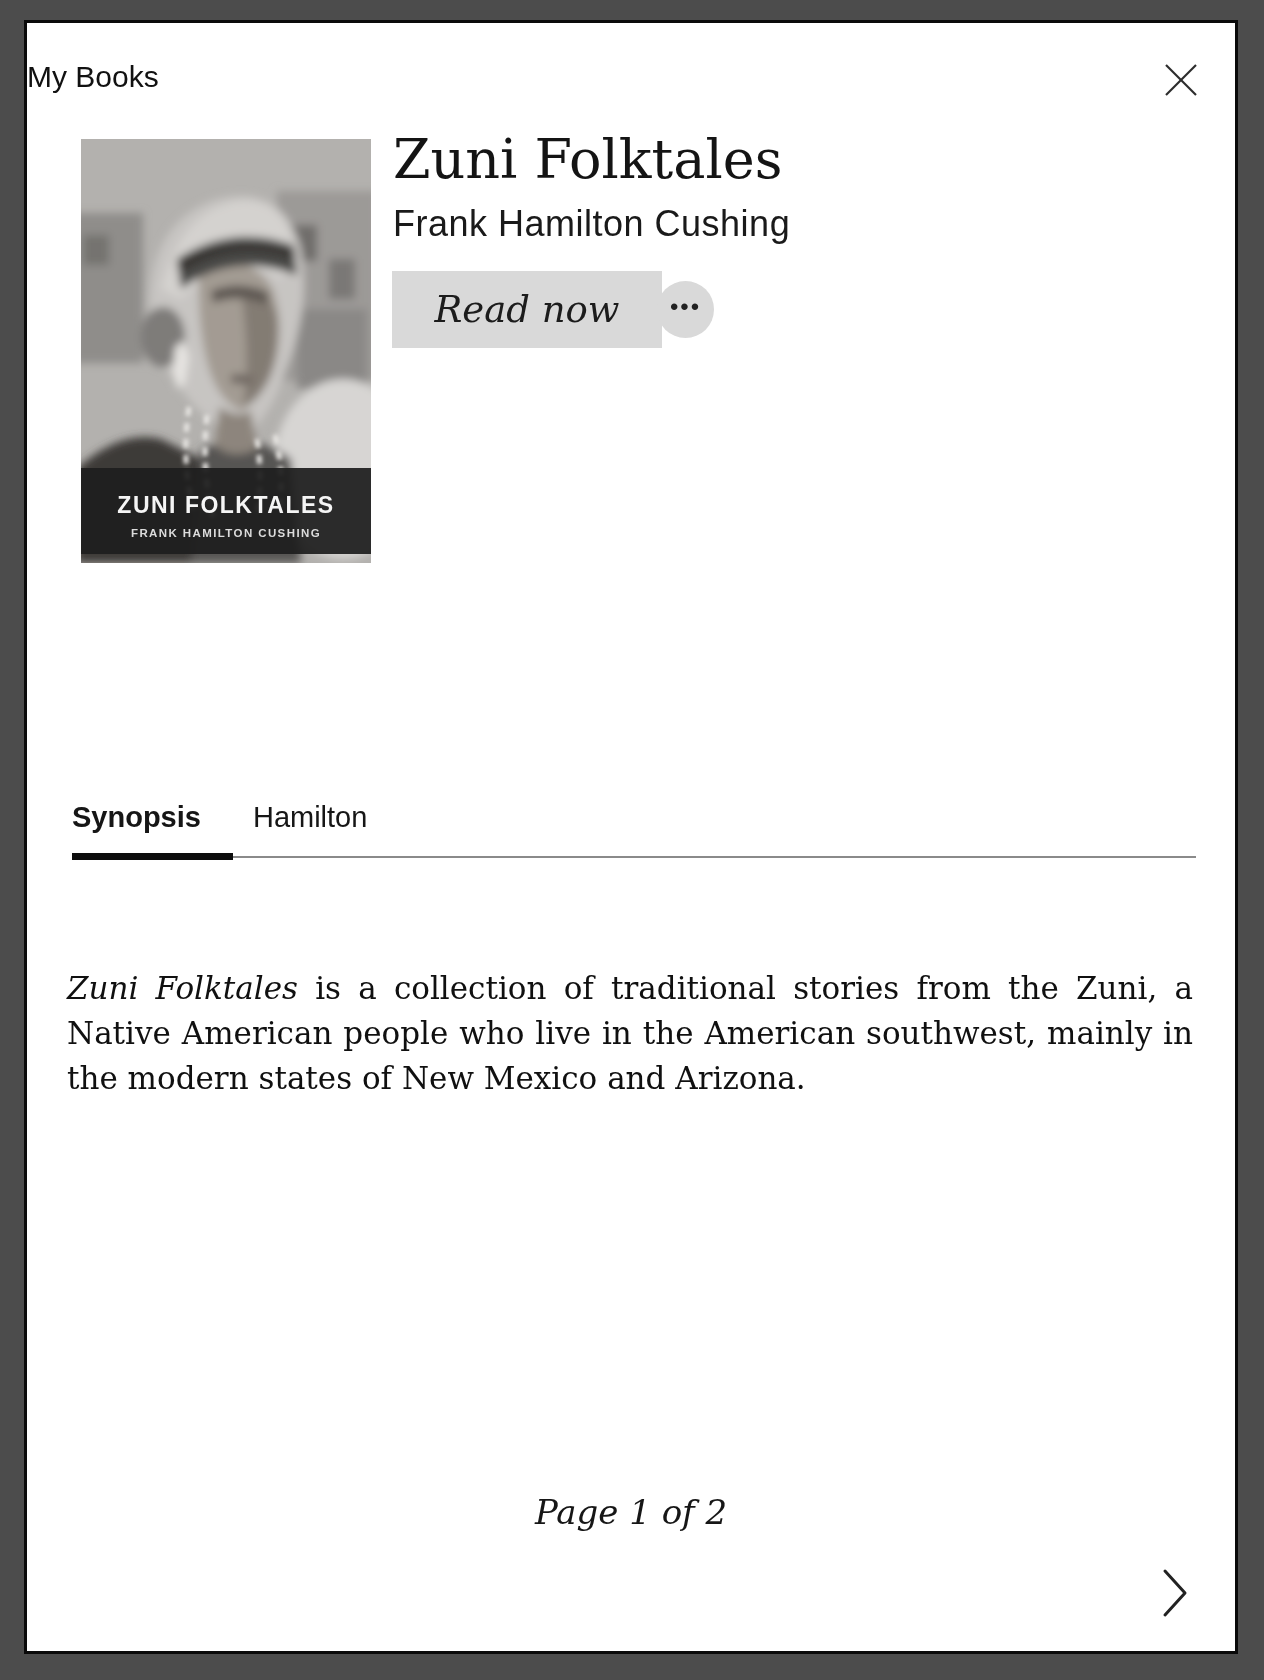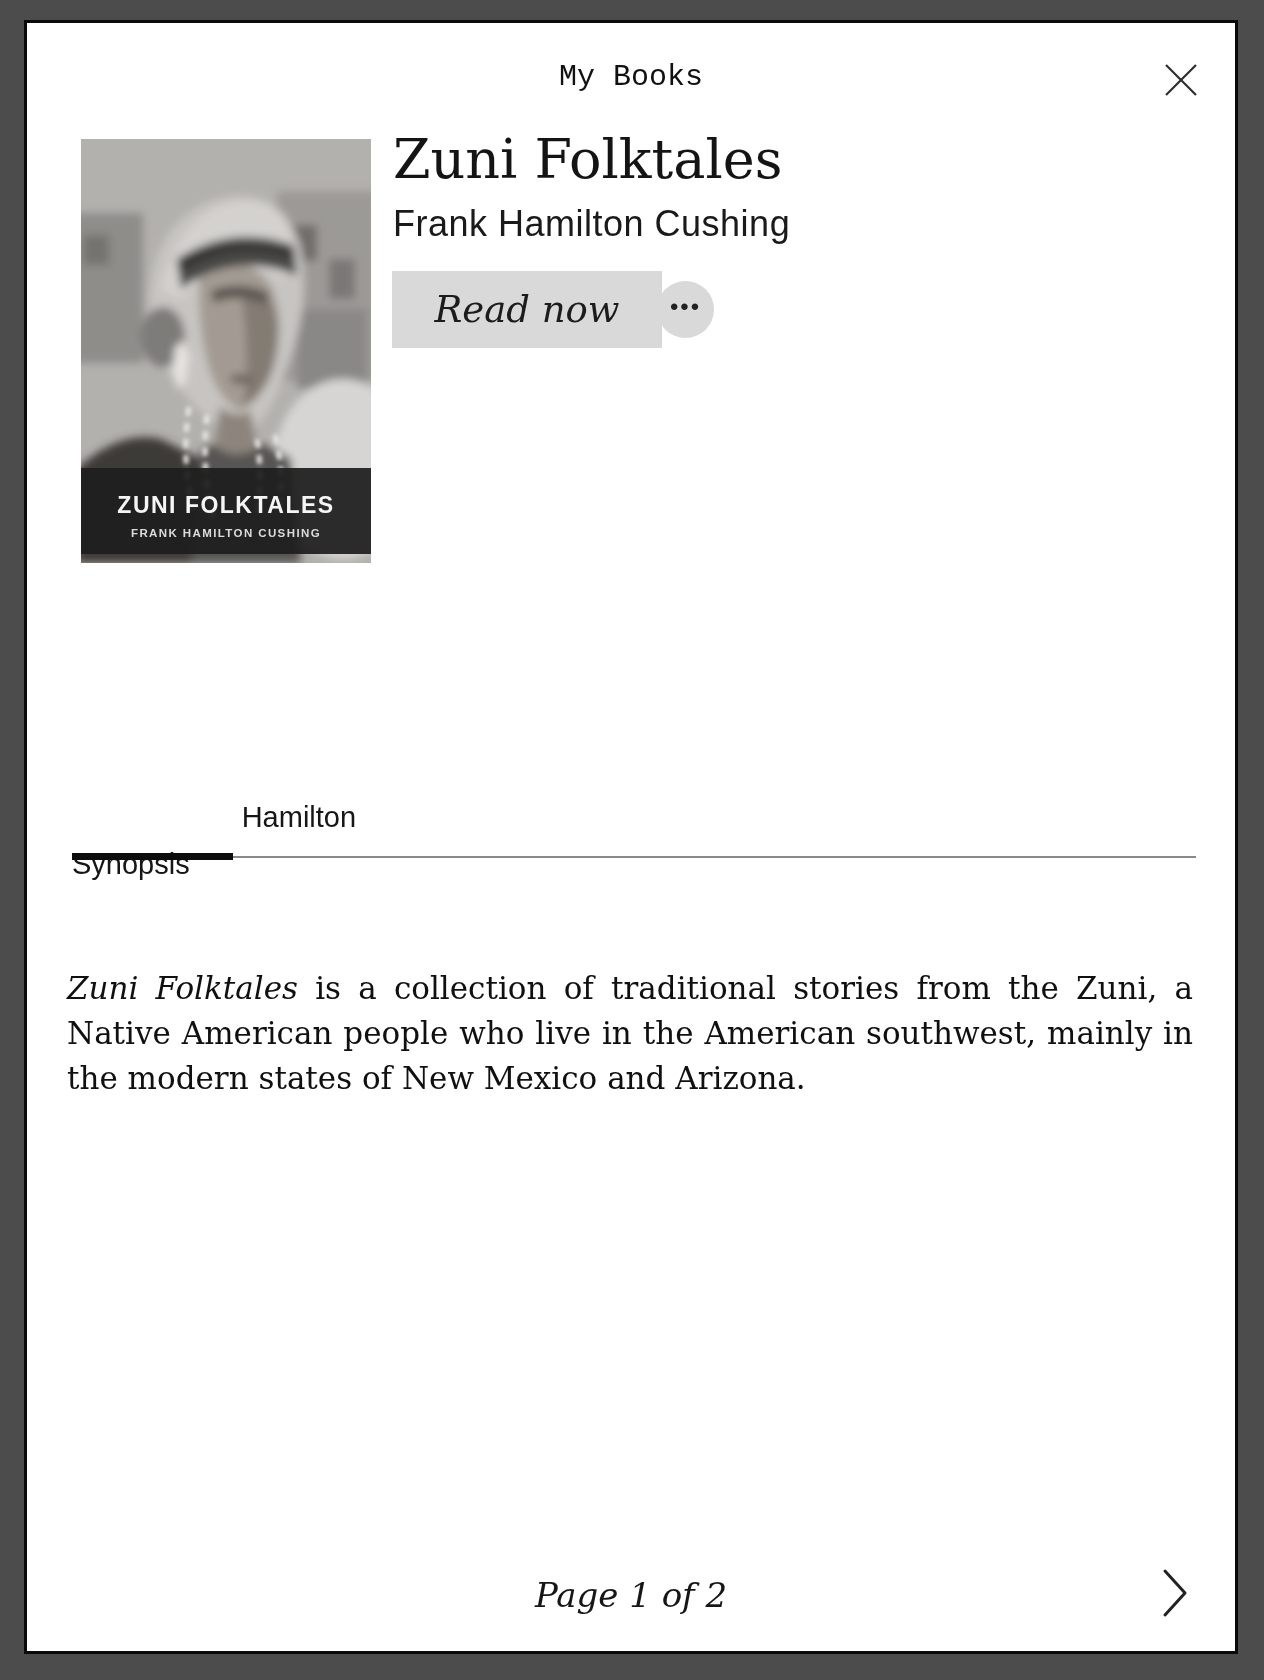--- a/index.html
+++ b/index.html
@@ -1,52 +1,52 @@
 <!DOCTYPE html>
 <html><head>
 <meta charset="utf-8">
 <style>
   html,body{margin:0;padding:0;width:1264px;height:1680px;overflow:hidden;}
   body{background:#4c4c4c;font-family:"Liberation Sans",sans-serif;-webkit-font-smoothing:antialiased;}
   .panel{position:absolute;left:24px;top:20px;width:1214px;height:1634px;box-sizing:border-box;
          background:#ffffff;border:3px solid #0a0a0a;}
   
-  .hdr-title{position:absolute;left:0;right:0;top:37px;text-align:center;
-             font-family:Liberation Mono, monospace;font-size:30px;color:#111;}
+  .hdr-title{position:absolute;left:0;right:0;top:37px;text-align:left;
+             font-family:Liberation Sans, sans-serif;font-size:30px;color:#111;}
   .close-btn{position:absolute;left:1128px;top:32px;width:52px;height:52px;cursor:pointer;
              display:flex;align-items:center;justify-content:center;background:transparent;border:none;}
   
   .cover{position:absolute;left:54px;top:116px;width:290px;height:424px;}
   .cover svg{display:block;}
   
   .book-title{position:absolute;left:366px;top:106px;font-family:"DejaVu Serif",serif;
               font-size:54px;line-height:1.15;color:#141414;}
   .book-author{position:absolute;left:366px;top:180px;font-family:"Liberation Sans",sans-serif;
                font-size:36px;letter-spacing:0.5px;color:#1a1a1a;}
   .read-btn{position:absolute;left:365px;top:248px;width:270px;height:77px;background:#d9d9d9;
             border:none;cursor:pointer;display:flex;align-items:center;justify-content:center;
             font-family:"DejaVu Serif",serif;font-style:italic;font-size:37px;color:#1c1c1c;}
   .more-btn{position:absolute;left:630px;top:258px;width:57px;height:57px;border-radius:50%;
             background:#d9d9d9;border:none;cursor:pointer;display:flex;align-items:center;
             justify-content:center;color:#222;}
   .more-btn .dots{font-size:24px;letter-spacing:2px;line-height:1;transform:translateY(-3px);}
   
   .tabs{position:absolute;left:45px;top:778px;height:56px;}
   .tab{display:inline-block;vertical-align:top;font-size:29px;color:#161616;cursor:pointer;}
-  .tab-active{font-weight:normal;margin-right:52px;margin-top:47px;}
+  .tab-active{font-weight:bold;margin-right:52px;}
   .tab-rule{position:absolute;left:45px;top:833px;width:1124px;height:2px;background:#8a8a8a;}
   .tab-underline{position:absolute;left:45px;top:830px;width:161px;height:7px;background:#0d0d0d;}
   
   .para{position:absolute;left:40px;width:1126px;font-family:"DejaVu Serif",serif;
         font-size:31px;line-height:45px;color:#101010;text-align:justify;}
   .para-1{top:943px;}
   .para-2{top:1197px;}
   .lead-italic{font-style:italic;}
   
-  .page-indicator{position:absolute;left:0;right:0;top:1552px;text-align:center;
+  .page-indicator{position:absolute;left:0;right:0;top:1469px;text-align:center;
                   font-family:"DejaVu Serif",serif;font-style:italic;font-size:34px;color:#161616;}
   .next-btn{position:absolute;left:1118px;top:1536px;width:60px;height:70px;background:transparent;
             border:none;cursor:pointer;display:flex;align-items:center;justify-content:center;}
 </style>
 </head>
 <body>
 
 <div class="panel">
 
   <div class="hdr-title">My Books</div>

